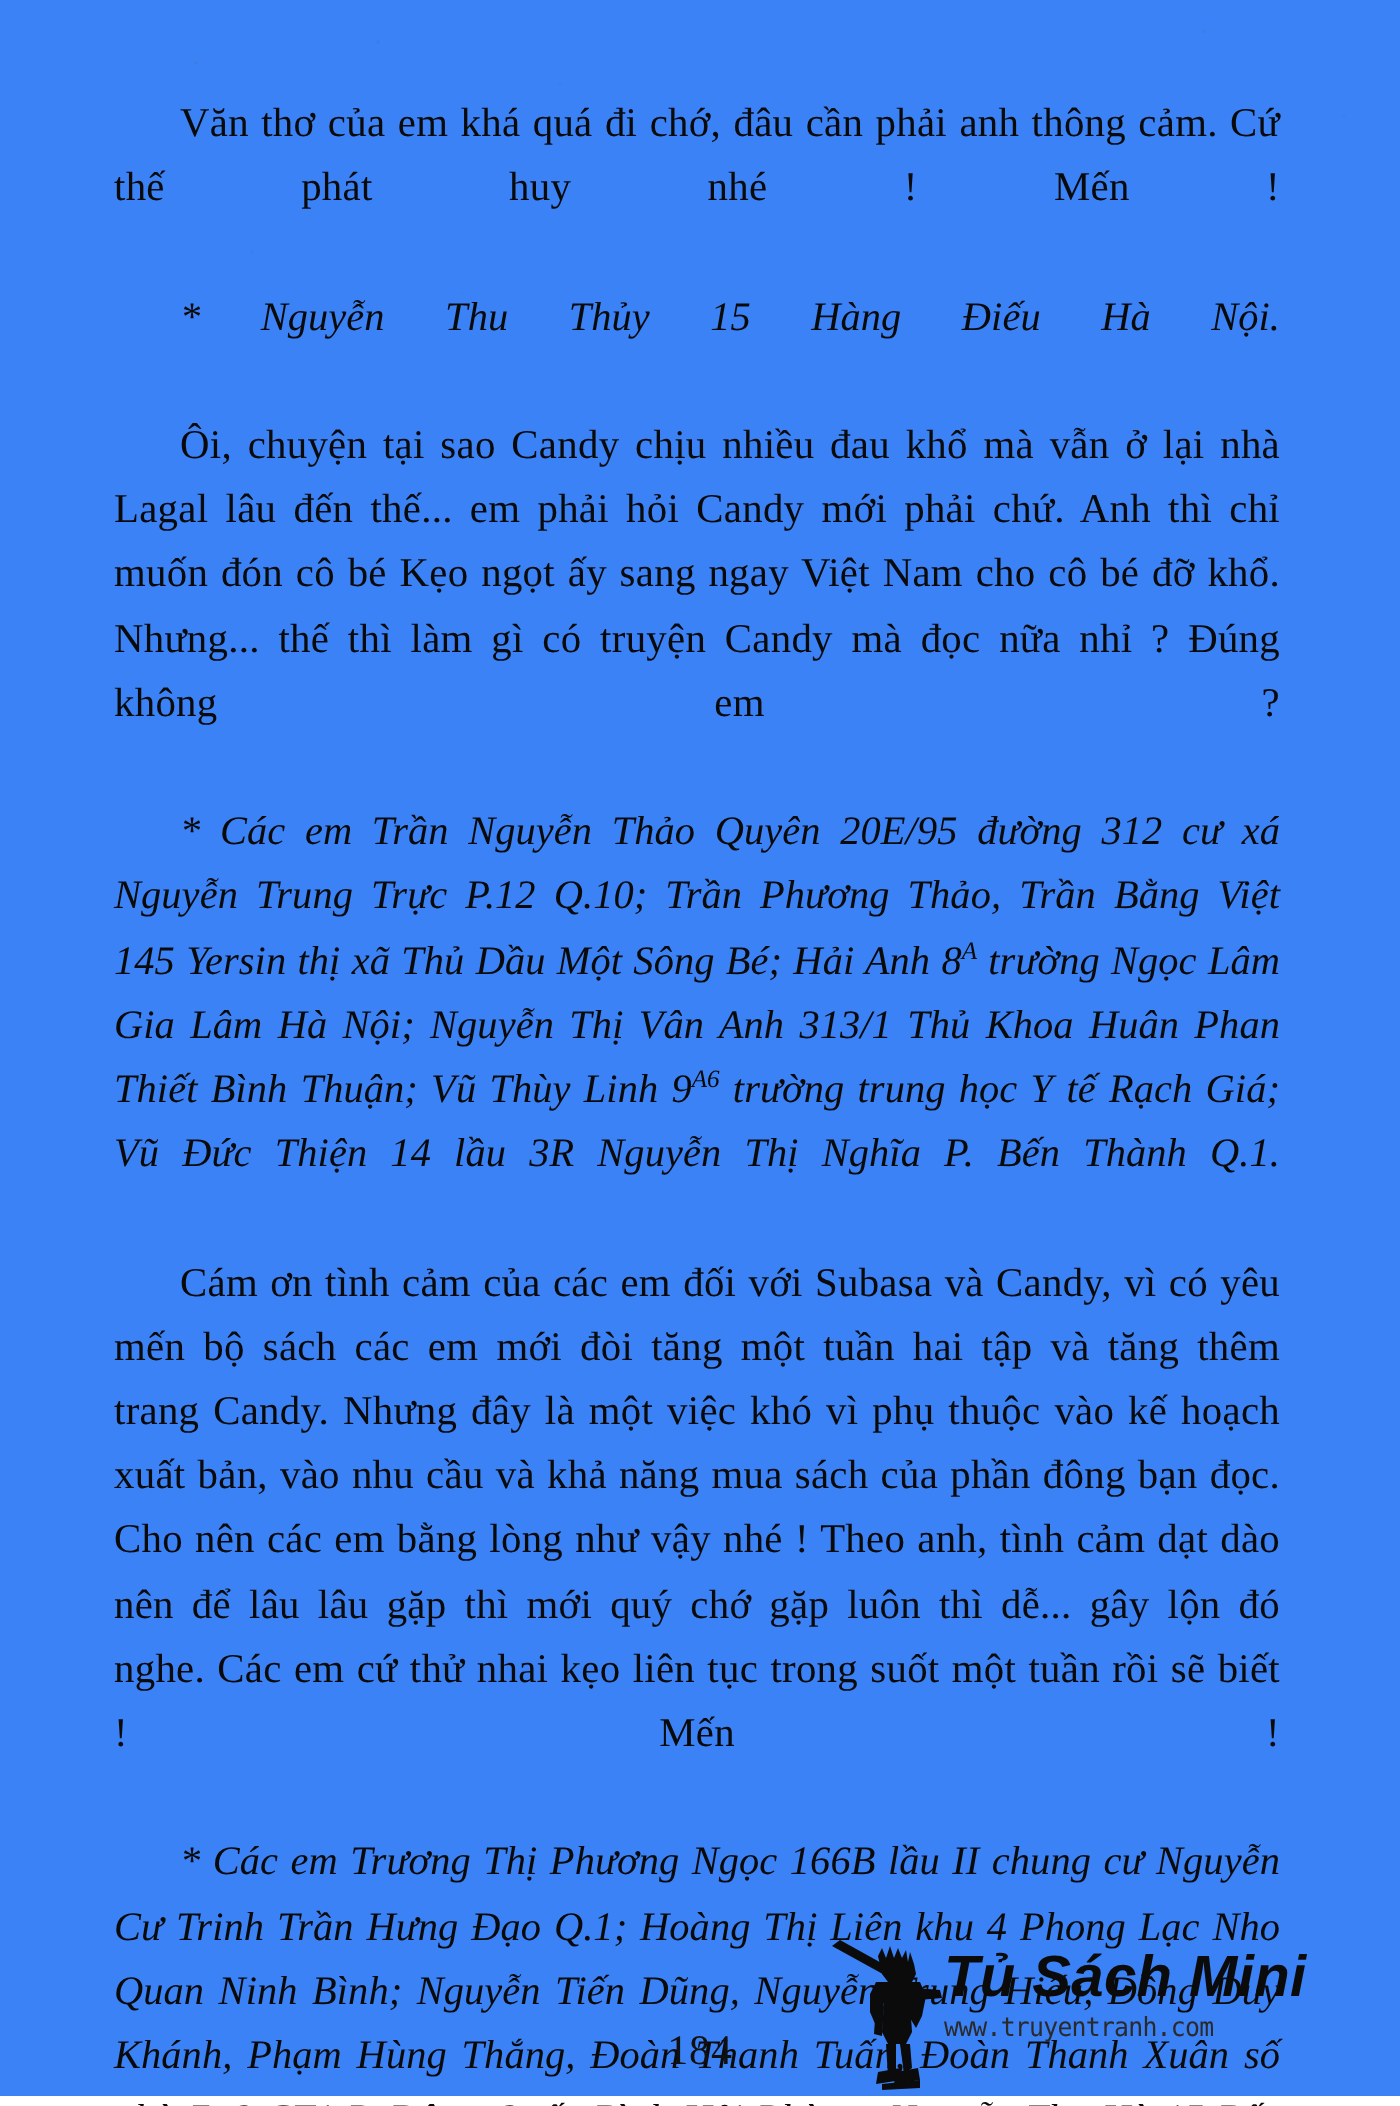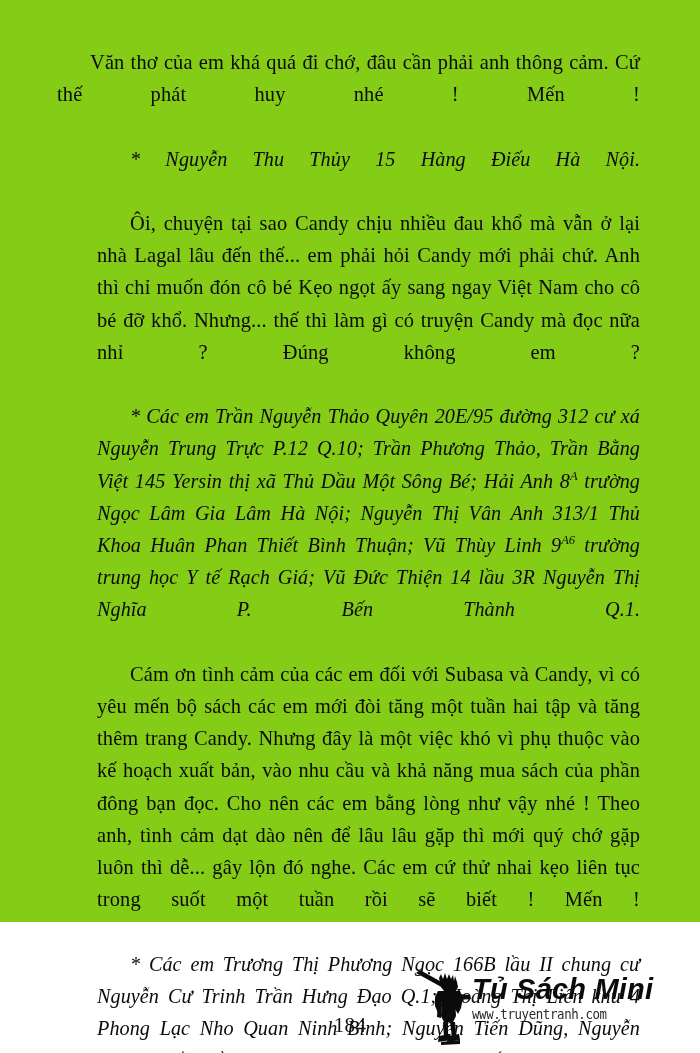--- a/index.html
+++ b/index.html
@@ -14,22 +14,22 @@
     color: #0a0a0a;
     overflow: hidden;
     position: relative;
   }
 
   
   .page {
     position: absolute;
     inset: 0;
     width: 700px;
-    height: 922px;
-    background: #84cc16;
+    height: 1048px;
+    background: #3b82f6;
   }
 
   .scan-noise {
     position: absolute;
     inset: 0;
     pointer-events: none;
     opacity: .55;
     background:
       radial-gradient(circle at 14% 3%,  rgba(90,90,90,.22) 0 .7px, transparent 1.1px),
       radial-gradient(circle at 27% 2%,  rgba(90,90,90,.20) 0 .7px, transparent 1.1px),
@@ -53,21 +53,21 @@
   p.para {
     margin: 0;
     text-align: justify;
     text-justify: inter-word;
     font-size: 20.4px;
     line-height: 32.2px;
     letter-spacing: .15px;
     word-spacing: .5px;
     text-indent: 33px;
   }
-  p.para + p.para { margin-top: 0; margin-left: 40px; }
+  p.para + p.para { margin-top: 0; }
 
   p.roman {
     font-family: "Liberation Serif", "DejaVu Serif", serif;
     font-style: normal;
   }
 
   p.italic {
     font-family: "Liberation Serif", "DejaVu Serif", serif;
     font-style: italic;
     font-size: 20.2px;

